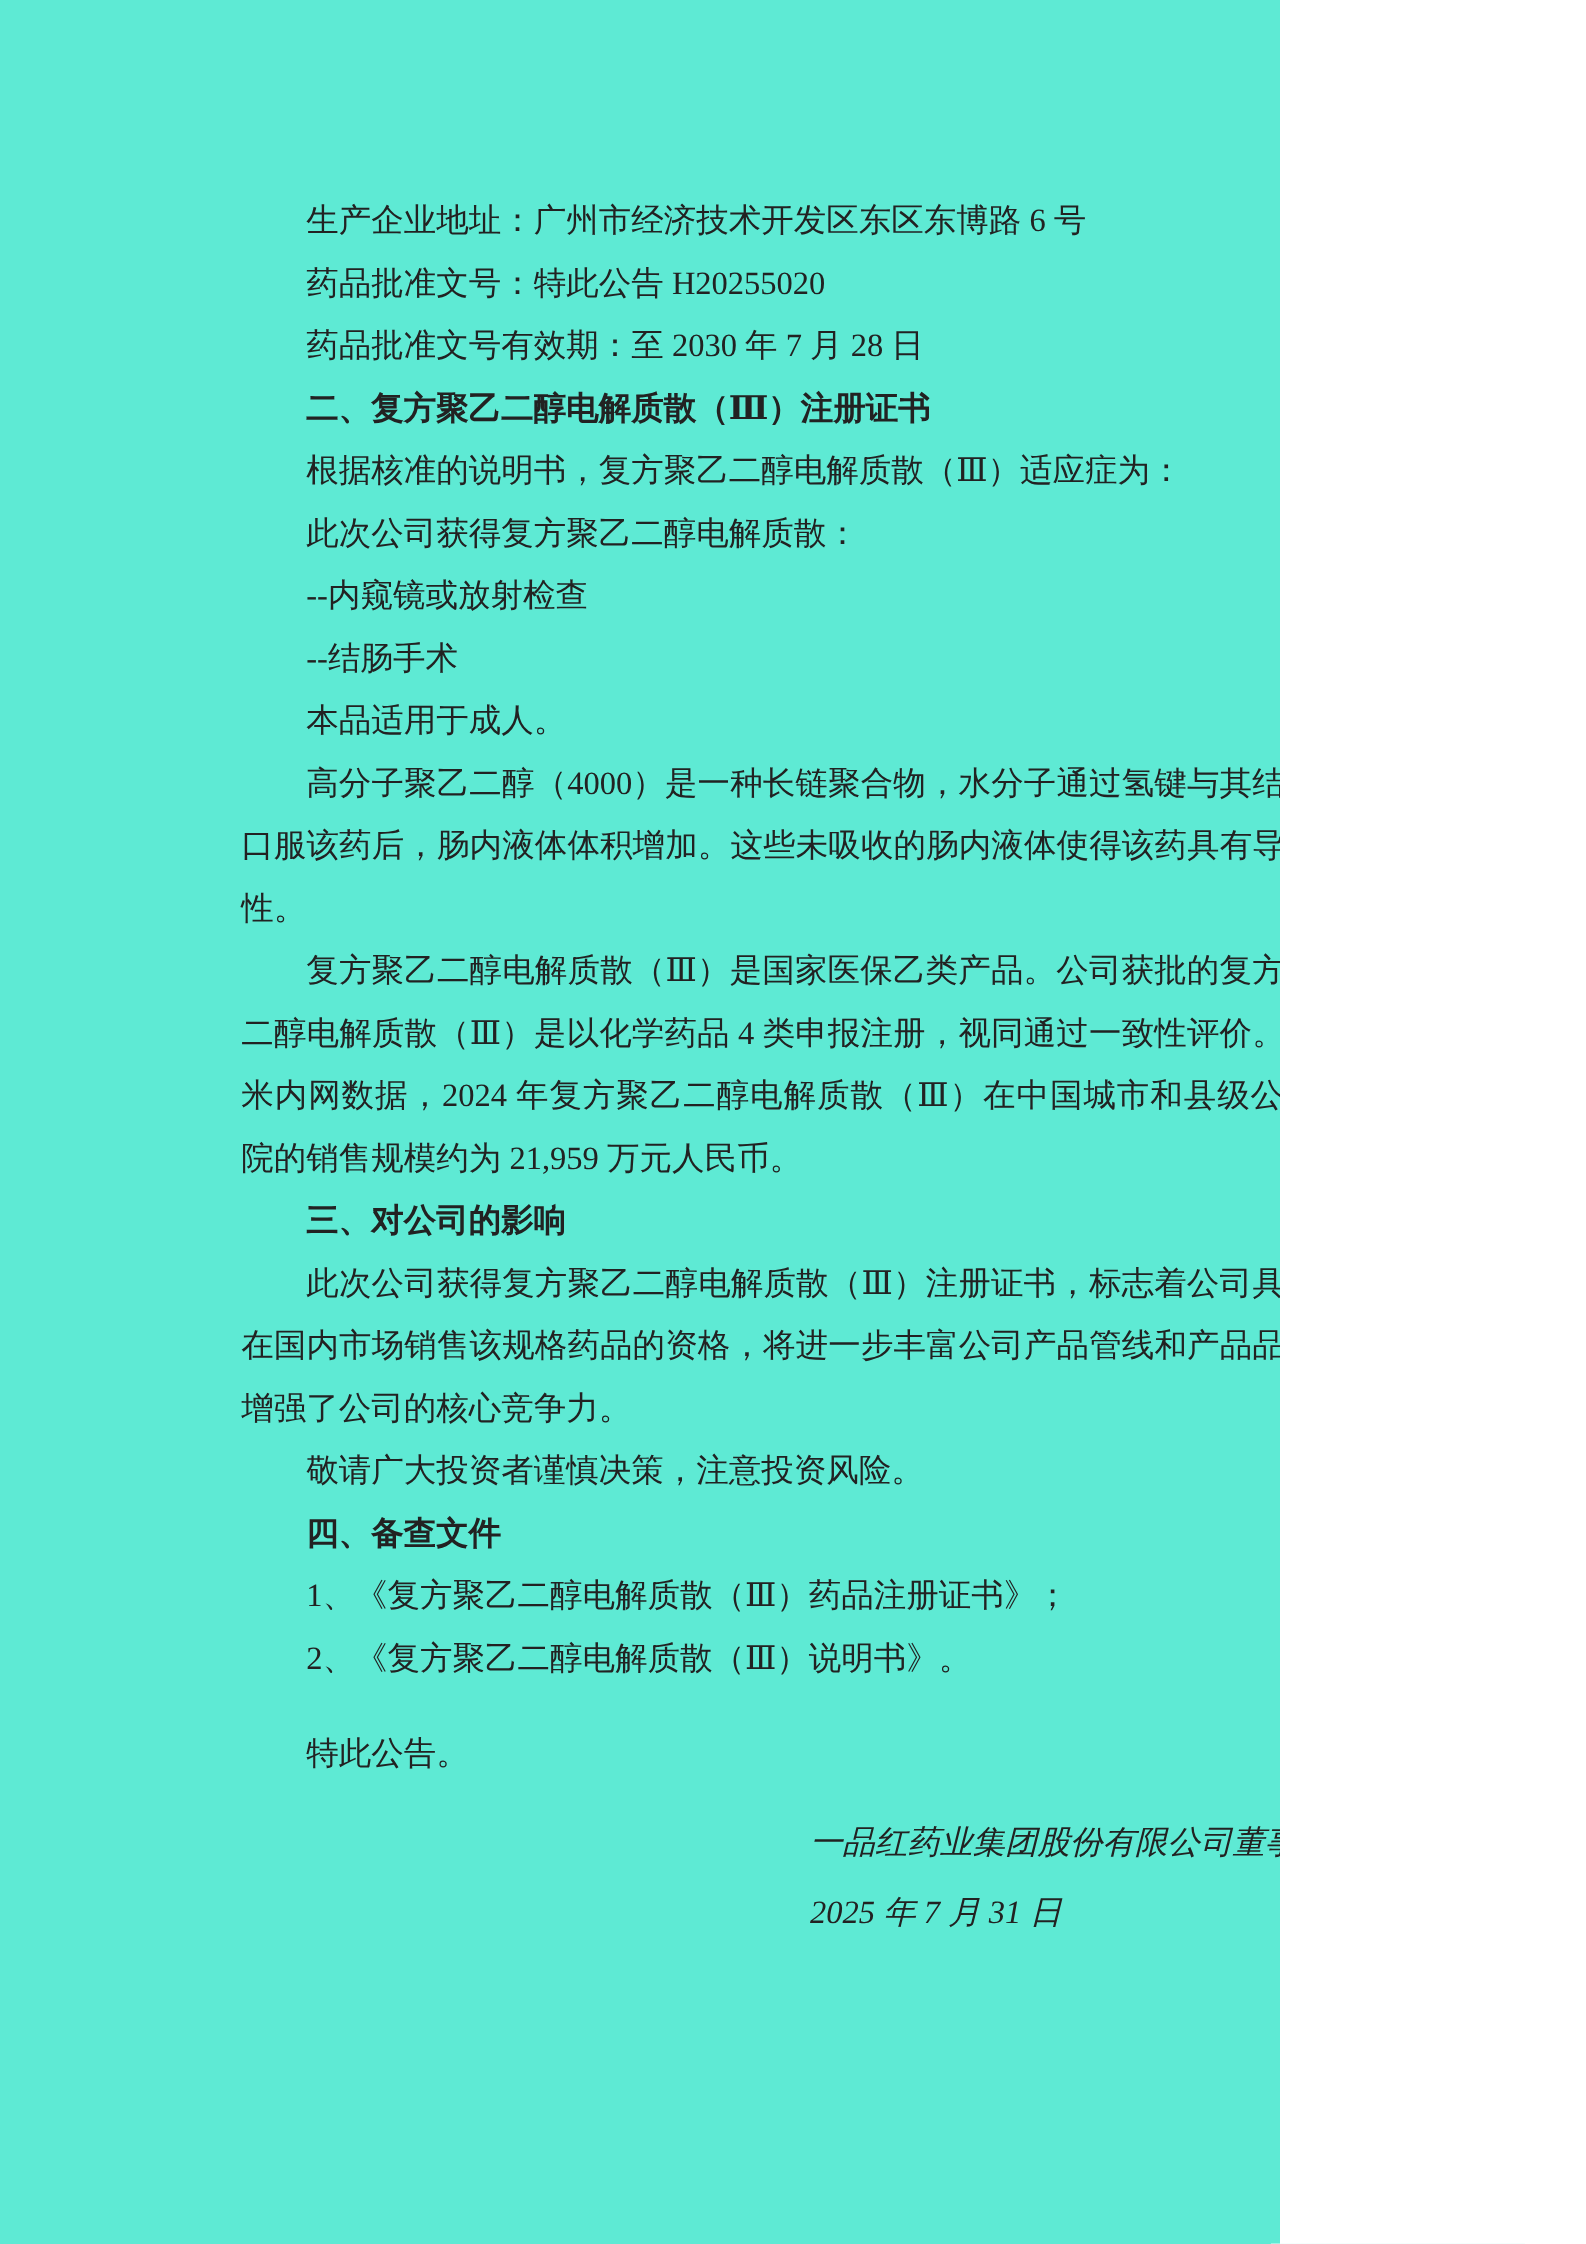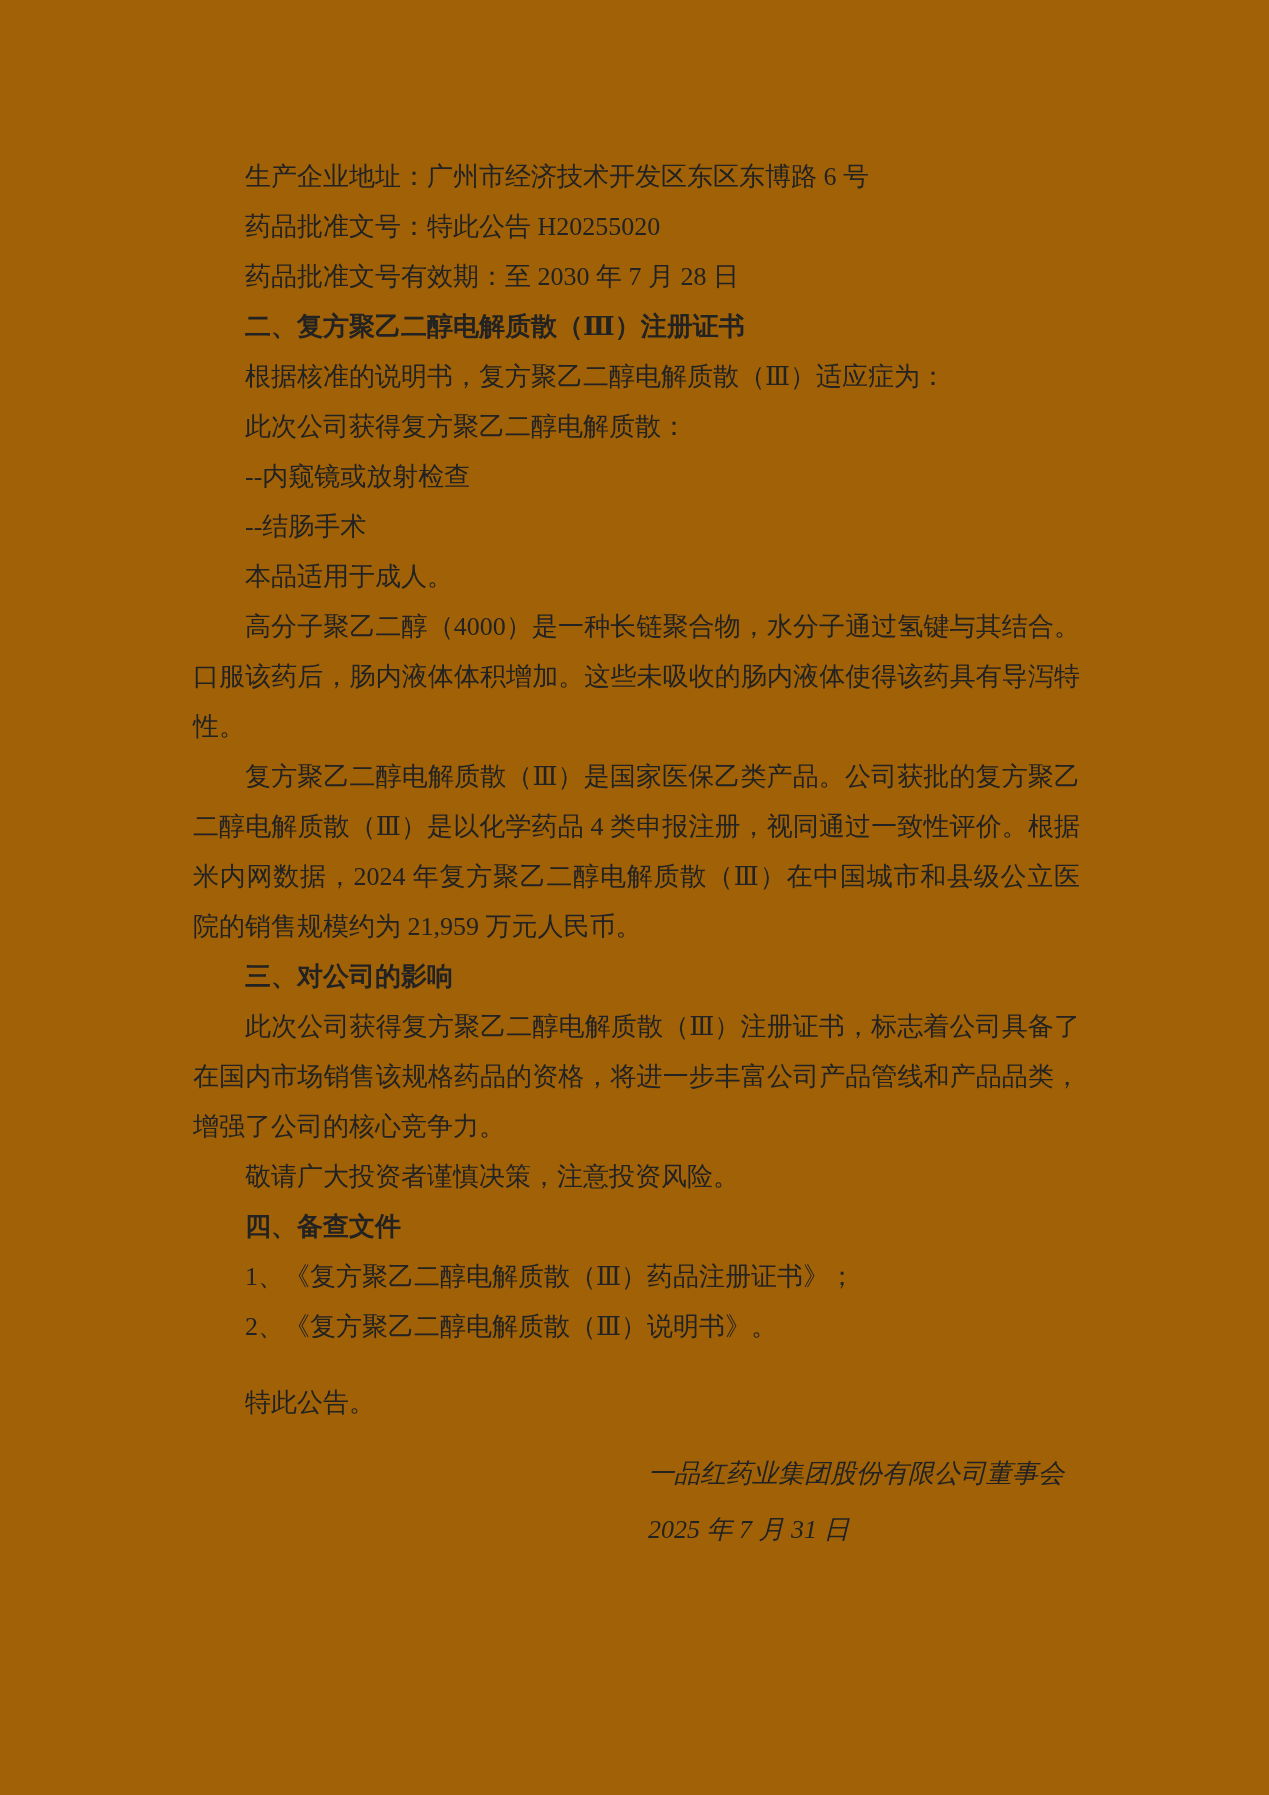--- a/index.html
+++ b/index.html
@@ -2,23 +2,23 @@
 <html lang="zh"><head>
 <meta charset="utf-8">
 <style>
   html, body {
     margin: 0;
     padding: 0;
     background: #ffffff;
   }
   .page {
     position: relative;
-    width: 1269px;
+    width: 1024px;
     height: 1795px;
-    background: #a16207;
+    background: #5eead4;
     overflow: hidden;
     font-family: "Liberation Serif", "DejaVu Serif", serif;
     color: #222222;
   }
   .content {
     position: absolute;
     left: 193px;
     top: 152px;
     width: 887px;
   }

